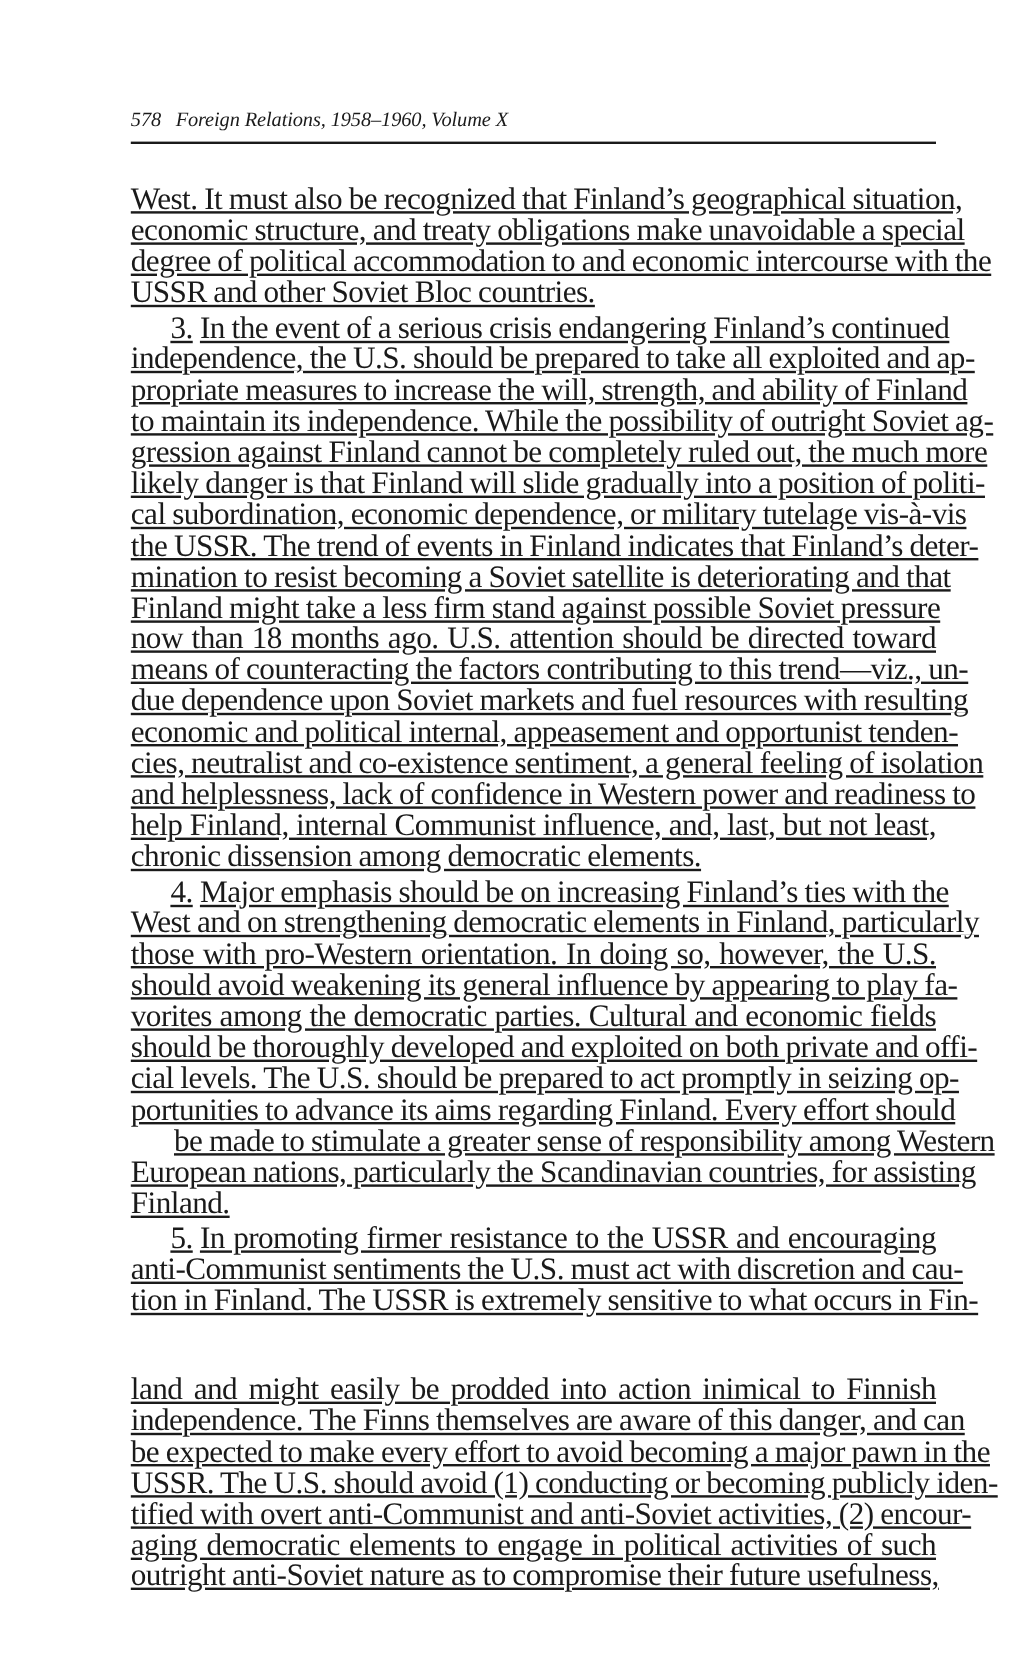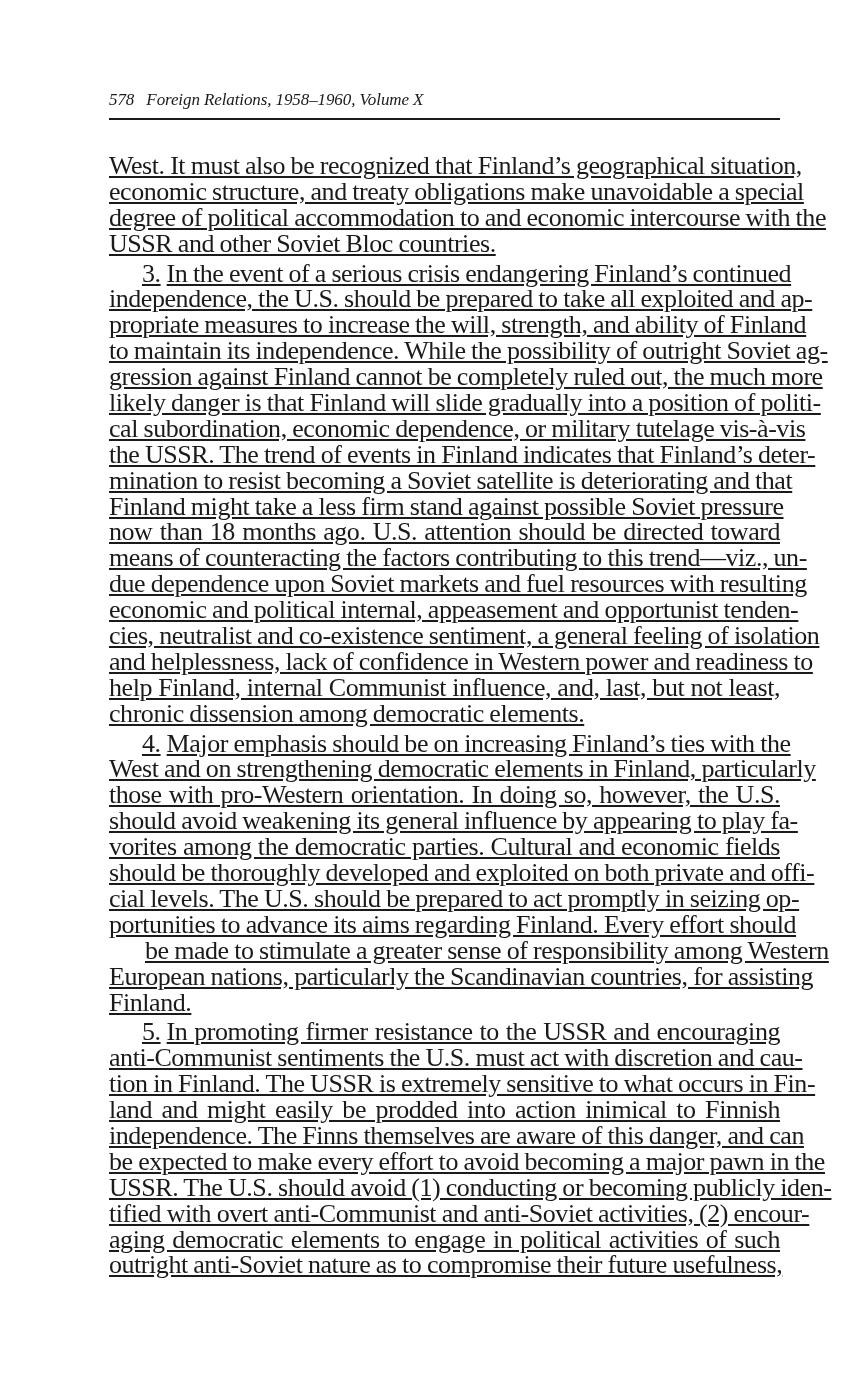--- a/index.html
+++ b/index.html
@@ -114,21 +114,21 @@
         <span class="line" style="white-space: nowrap;">cial levels. The U.S. should be prepared to act promptly in seizing op-</span>
         <span class="line" style="white-space: nowrap;">portunities to advance its aims regarding Finland. Every effort should</span>
         <span class="line" style="white-space: nowrap; margin-left: 36px;">be made to stimulate a greater sense of responsibility among Western</span>
         <span class="line" style="white-space: nowrap;">European nations, particularly the Scandinavian countries, for assisting</span>
         <span class="line last" style="white-space: nowrap;">Finland.</span>
       </div>
       <div class="para">
         <span class="line first-indent" style="white-space: nowrap;"><span class="num">5.</span><span>In promoting firmer resistance to the USSR and encouraging</span></span>
         <span class="line" style="white-space: nowrap;">anti-Communist sentiments the U.S. must act with discretion and cau-</span>
         <span class="line" style="white-space: nowrap;">tion in Finland. The USSR is extremely sensitive to what occurs in Fin-</span>
-        <span class="line" style="white-space: nowrap;">land and might easily be prodded into action inimical to Finnish</span>
+        <span class="line" style="white-space: nowrap; margin-top: 48px;">land and might easily be prodded into action inimical to Finnish</span>
         <span class="line" style="white-space: nowrap;">independence. The Finns themselves are aware of this danger, and can</span>
         <span class="line" style="white-space: nowrap;">be expected to make every effort to avoid becoming a major pawn in the</span>
         <span class="line" style="white-space: nowrap;">USSR. The U.S. should avoid (1) conducting or becoming publicly iden-</span>
         <span class="line" style="white-space: nowrap;">tified with overt anti-Communist and anti-Soviet activities, (2) encour-</span>
         <span class="line" style="white-space: nowrap;">aging democratic elements to engage in political activities of such</span>
         <span class="line last" style="white-space: nowrap;">outright anti-Soviet nature as to compromise their future usefulness,</span>
       </div>
     </div>
 </div>
 

